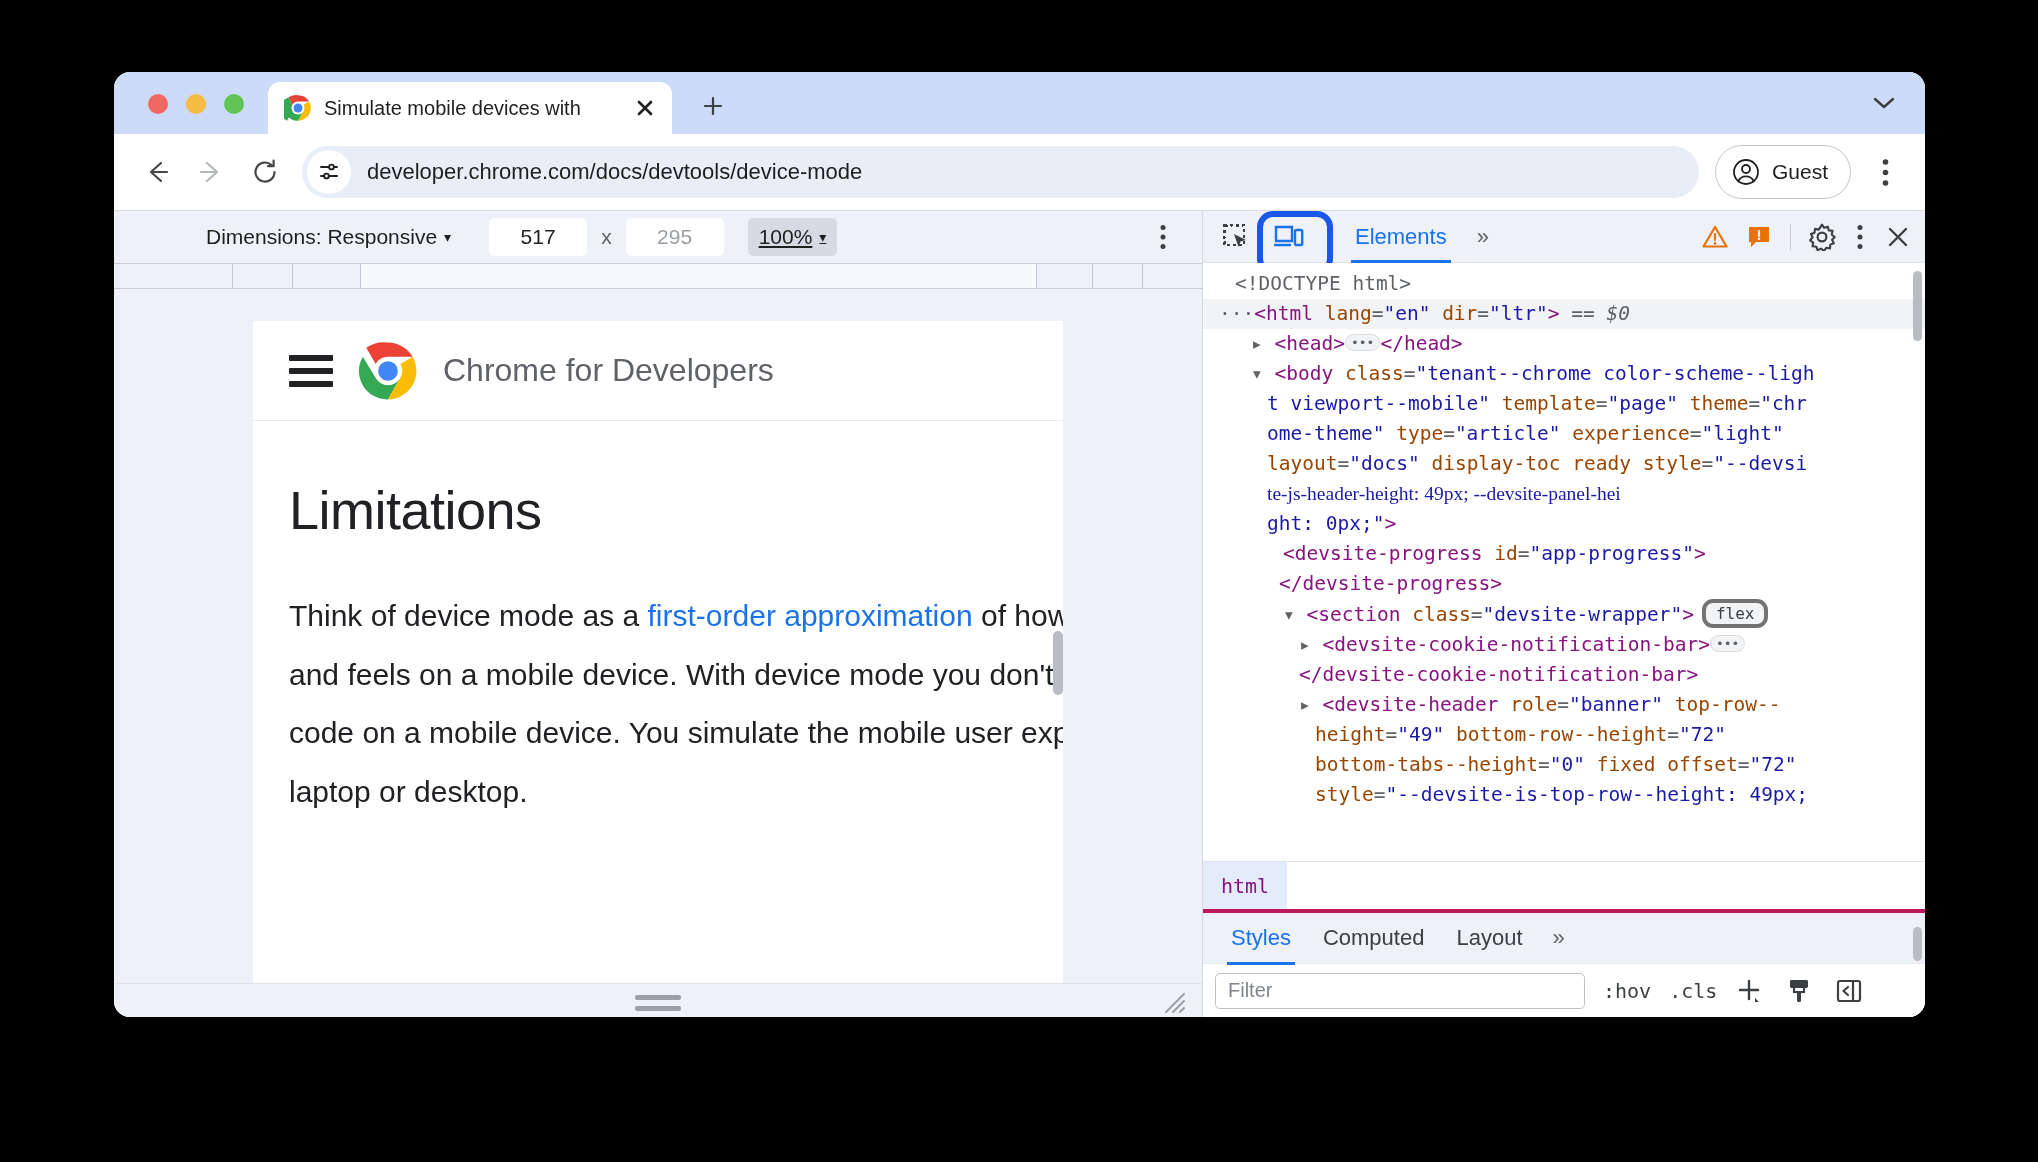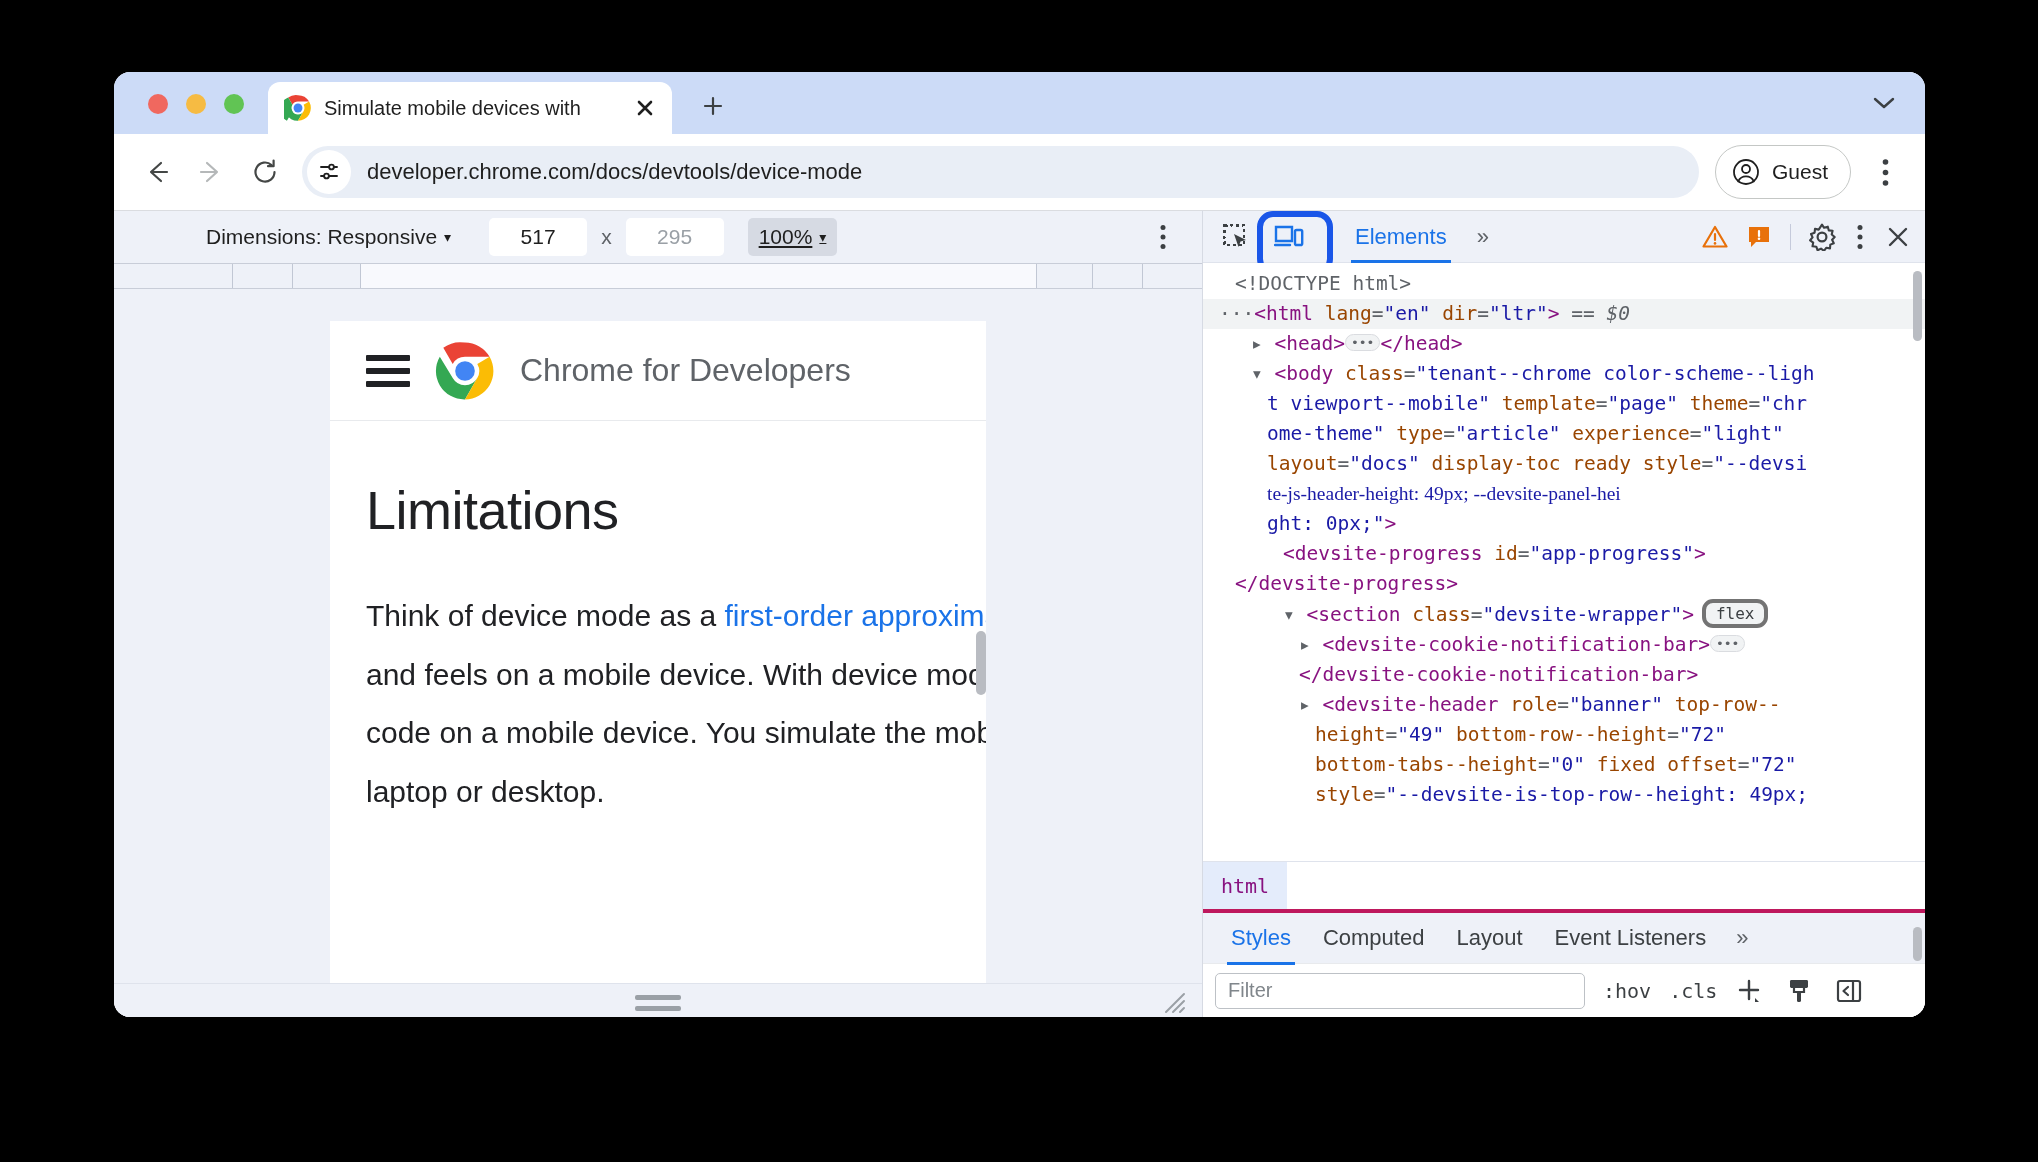--- a/index.html
+++ b/index.html
@@ -178,21 +178,21 @@
     border-right: 1px solid #c1c7d4;
   }
 
   .viewport-wrap {
     flex: 1; position: relative;
     display: flex; justify-content: center;
     padding-top: 32px;
     overflow: hidden;
   }
   .viewport {
-    width: 656px; background: #fff;
+    width: 810px; background: #fff;
     position: relative;
     height: 100%;
     overflow: hidden;
   }
   .site-header {
     height: 100px;
     display: flex; align-items: center;
     gap: 24px; padding-left: 36px;
     border-bottom: 1px solid #e8eaed;
   }
@@ -610,39 +610,38 @@
       <div class="dom-line" style="padding-left: 32px;"><span class="gray">&lt;!DOCTYPE html&gt;</span></div>
           <div class="dom-line sel" style="padding-left: 16px;"><span class="gray">···</span><span class="tag">&lt;html </span><span class="attr">lang</span><span class="gray">=</span><span class="val">"en"</span><span class=""> </span><span class="attr">dir</span><span class="gray">=</span><span class="val">"ltr"</span><span class="tag">&gt;</span><span class="eq0"> == $0</span></div>
           <div class="dom-line" style="padding-left: 48px;"><span class="gray">▸ </span><span class="tag">&lt;head&gt;</span><span class="ellipsis-btn">•••</span><span class="tag">&lt;/head&gt;</span></div>
           <div class="dom-line" style="padding-left: 48px;"><span class="gray">▾ </span><span class="tag">&lt;body </span><span class="attr">class</span><span class="gray">=</span><span class="val">"tenant--chrome color-scheme--ligh</span></div>
           <div class="dom-line" style="padding-left: 64px;"><span class="val">t viewport--mobile"</span><span class=""> </span><span class="attr">template</span><span class="gray">=</span><span class="val">"page"</span><span class=""> </span><span class="attr">theme</span><span class="gray">=</span><span class="val">"chr</span></div>
           <div class="dom-line" style="padding-left: 64px;"><span class="val">ome-theme"</span><span class=""> </span><span class="attr">type</span><span class="gray">=</span><span class="val">"article"</span><span class=""> </span><span class="attr">experience</span><span class="gray">=</span><span class="val">"light"</span></div>
           <div class="dom-line" style="padding-left: 64px;"><span class="attr">layout</span><span class="gray">=</span><span class="val">"docs"</span><span class=""> </span><span class="attr">display-toc ready</span><span class=""> </span><span class="attr">style</span><span class="gray">=</span><span class="val">"--devsi</span></div>
           <div class="dom-line" style="padding-left: 64px; font-family: Liberation Serif, serif;"><span class="val">te-js-header-height: 49px; --devsite-panel-hei</span></div>
           <div class="dom-line" style="padding-left: 64px;"><span class="val">ght: 0px;"</span><span class="tag">&gt;</span></div>
           <div class="dom-line" style="padding-left: 80px;"><span class="tag">&lt;devsite-progress </span><span class="attr">id</span><span class="gray">=</span><span class="val">"app-progress"</span><span class="tag">&gt;</span></div>
-          <div class="dom-line" style="padding-left: 32px;"><span class="tag">&lt;/devsite-progress&gt;</span></div>
+          <div class="dom-line" style="padding-left: 32px; margin-left: 44px;"><span class="tag">&lt;/devsite-progress&gt;</span></div>
           <div class="dom-line" style="padding-left: 80px;"><span class="gray">▾ </span><span class="tag">&lt;section </span><span class="attr">class</span><span class="gray">=</span><span class="val">"devsite-wrapper"</span><span class="tag">&gt;</span><span class="badge-flex">flex</span></div>
           <div class="dom-line" style="padding-left: 96px;"><span class="gray">▸ </span><span class="tag">&lt;devsite-cookie-notification-bar&gt;</span><span class="ellipsis-btn">•••</span></div>
           <div class="dom-line" style="padding-left: 96px;"><span class="tag">&lt;/devsite-cookie-notification-bar&gt;</span></div>
           <div class="dom-line" style="padding-left: 96px;"><span class="gray">▸ </span><span class="tag">&lt;devsite-header </span><span class="attr">role</span><span class="gray">=</span><span class="val">"banner"</span><span class=""> </span><span class="attr">top-row--</span></div>
           <div class="dom-line" style="padding-left: 112px;"><span class="attr">height</span><span class="gray">=</span><span class="val">"49"</span><span class=""> </span><span class="attr">bottom-row--height</span><span class="gray">=</span><span class="val">"72"</span></div>
           <div class="dom-line" style="padding-left: 112px;"><span class="attr">bottom-tabs--height</span><span class="gray">=</span><span class="val">"0"</span><span class=""> </span><span class="attr">fixed offset</span><span class="gray">=</span><span class="val">"72"</span></div>
           <div class="dom-line" style="padding-left: 112px;"><span class="attr">style</span><span class="gray">=</span><span class="val">"--devsite-is-top-row--height: 49px;</span></div>
         </div>
 
       <div class="crumbs">
         <div class="crumb">html</div>
       </div>
 
       <div class="sidetabs">
         <div class="sidetab active">Styles</div>
         <div class="sidetab">Computed</div>
         <div class="sidetab">Layout</div>
-        <div class="sidetab">Event Listeners</div>
         <div class="sidetab-chev">»</div>
       </div>
 
       <div class="styles-toolbar">
         <div class="filter-input">Filter</div>
         <div class="st-txt">:hov</div>
         <div class="st-txt">.cls</div>
         <div class="st-icon">
           <svg width="26" height="26" viewBox="0 0 26 26">
             <path d="M13 3 V21 M4 12 H22" stroke="#3c4043" stroke-width="2.4" stroke-linecap="round"></path>

